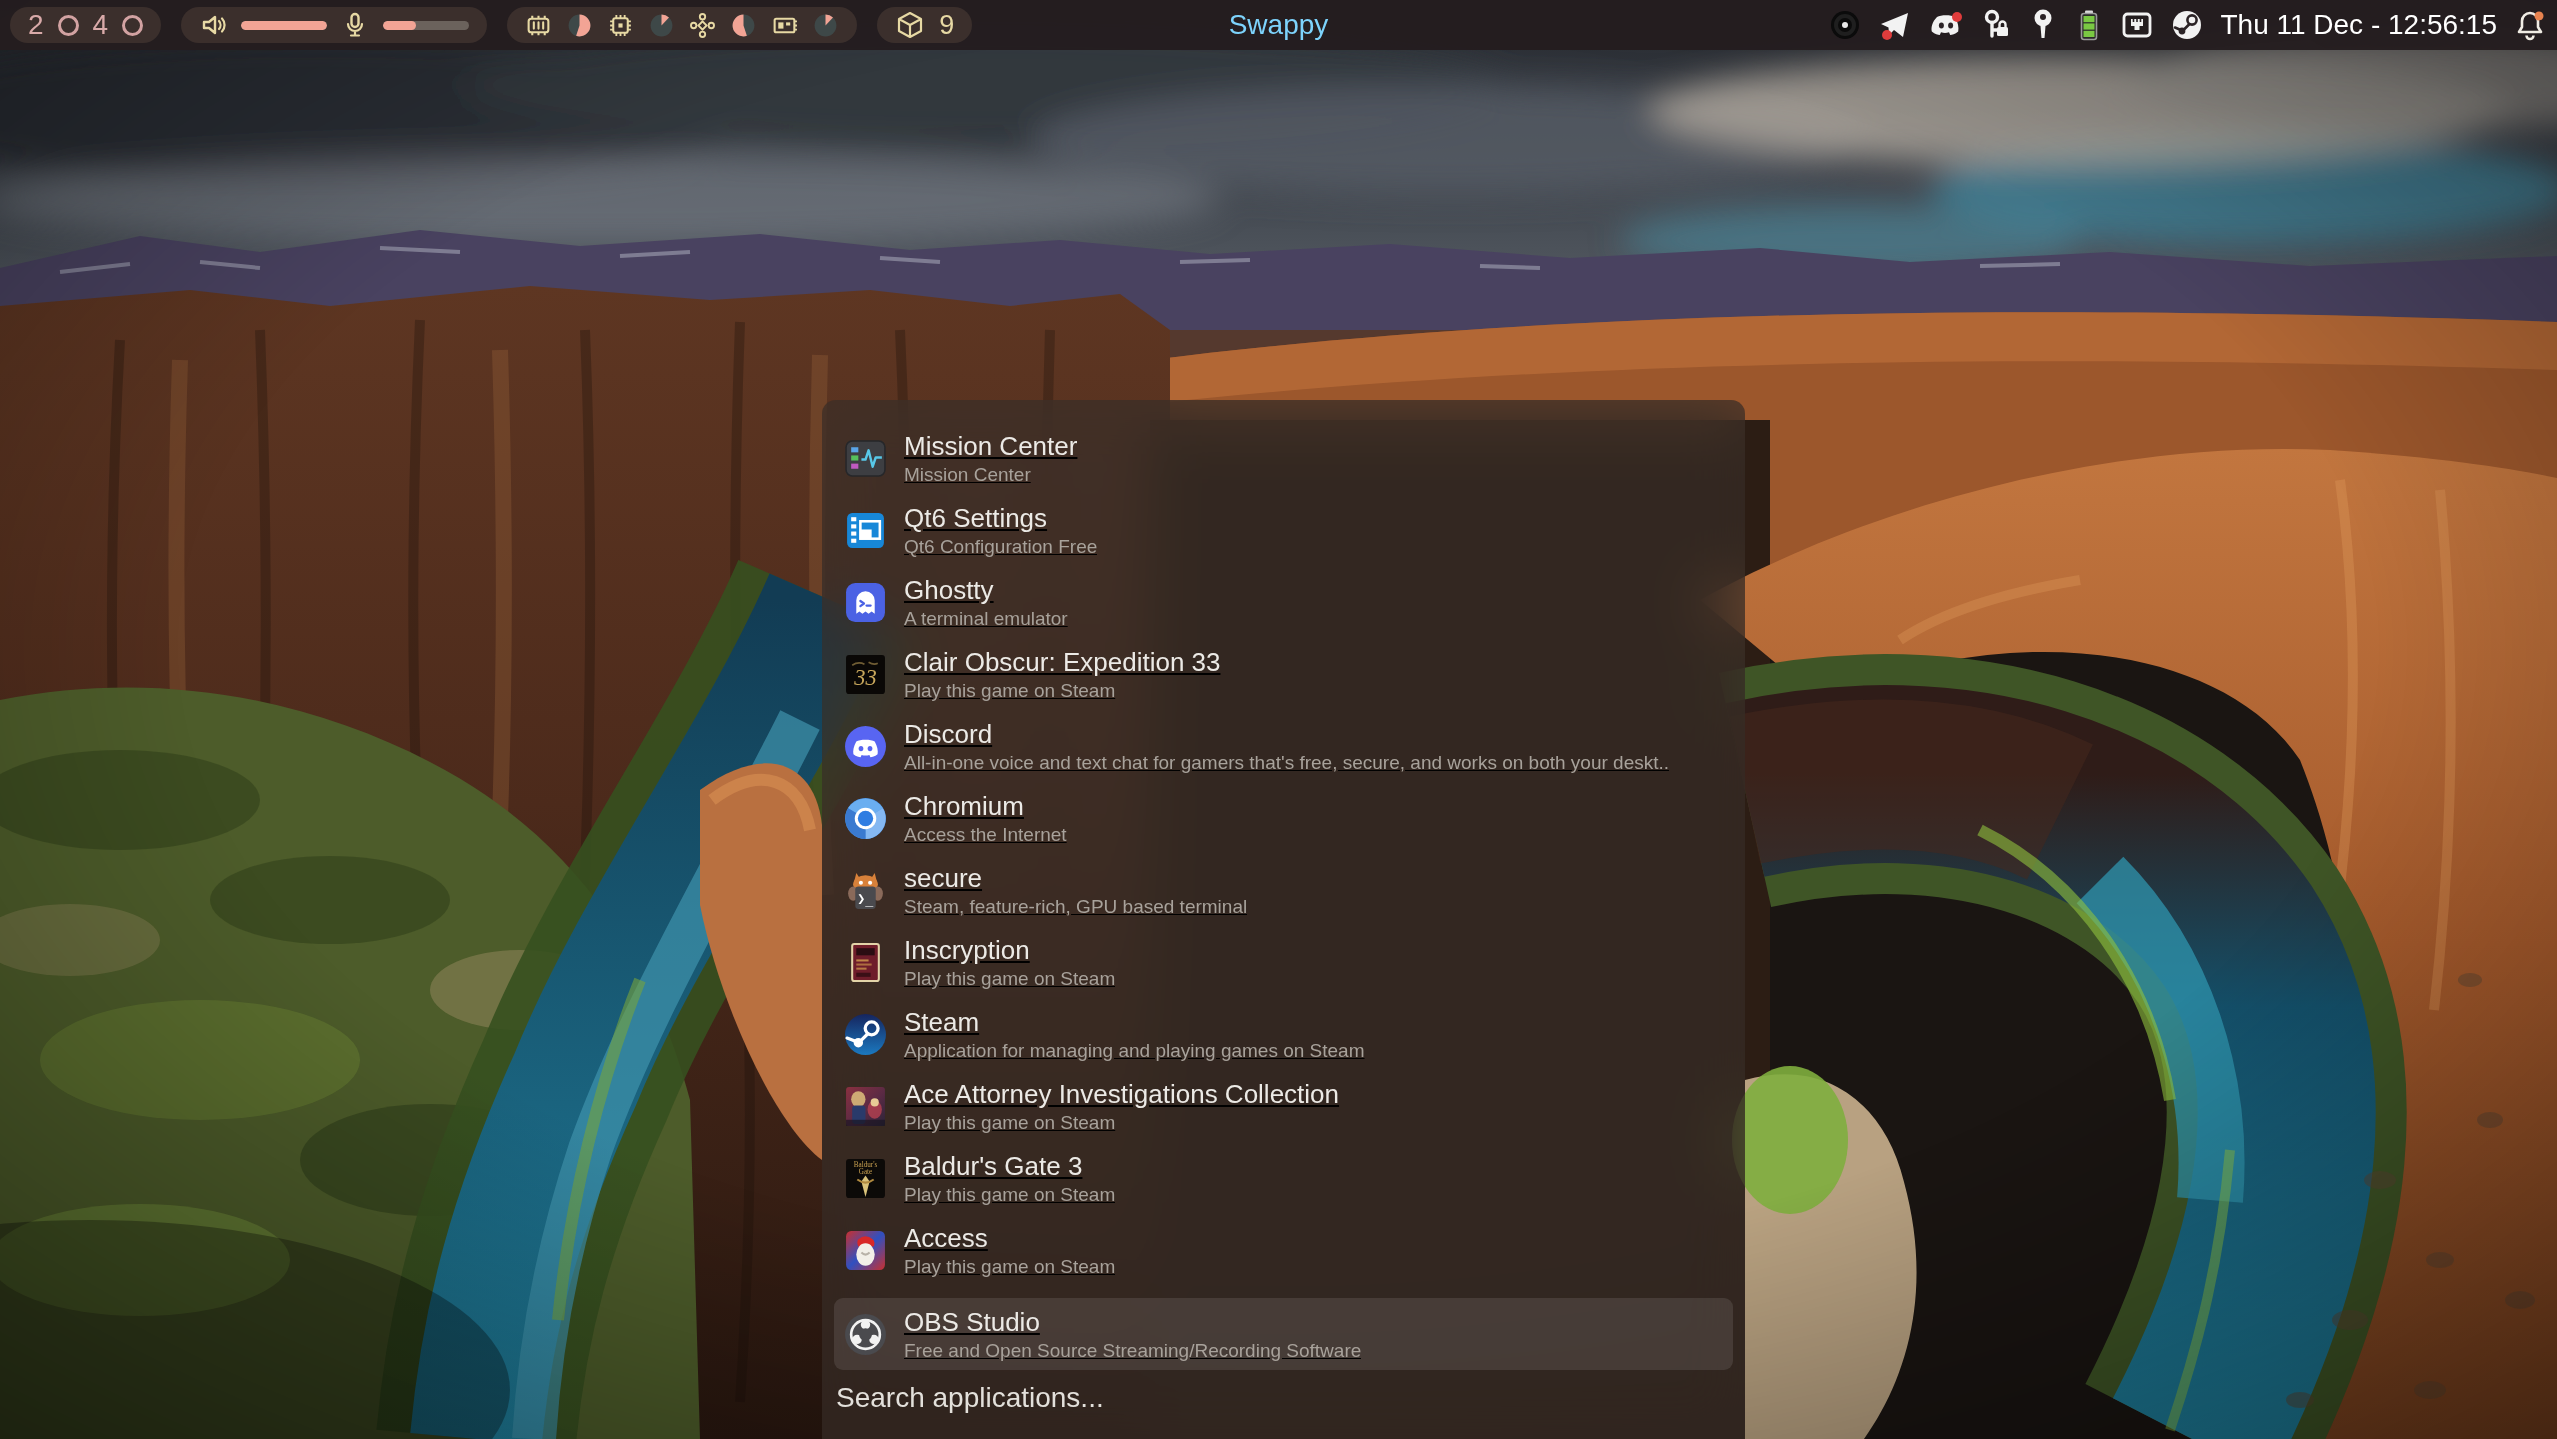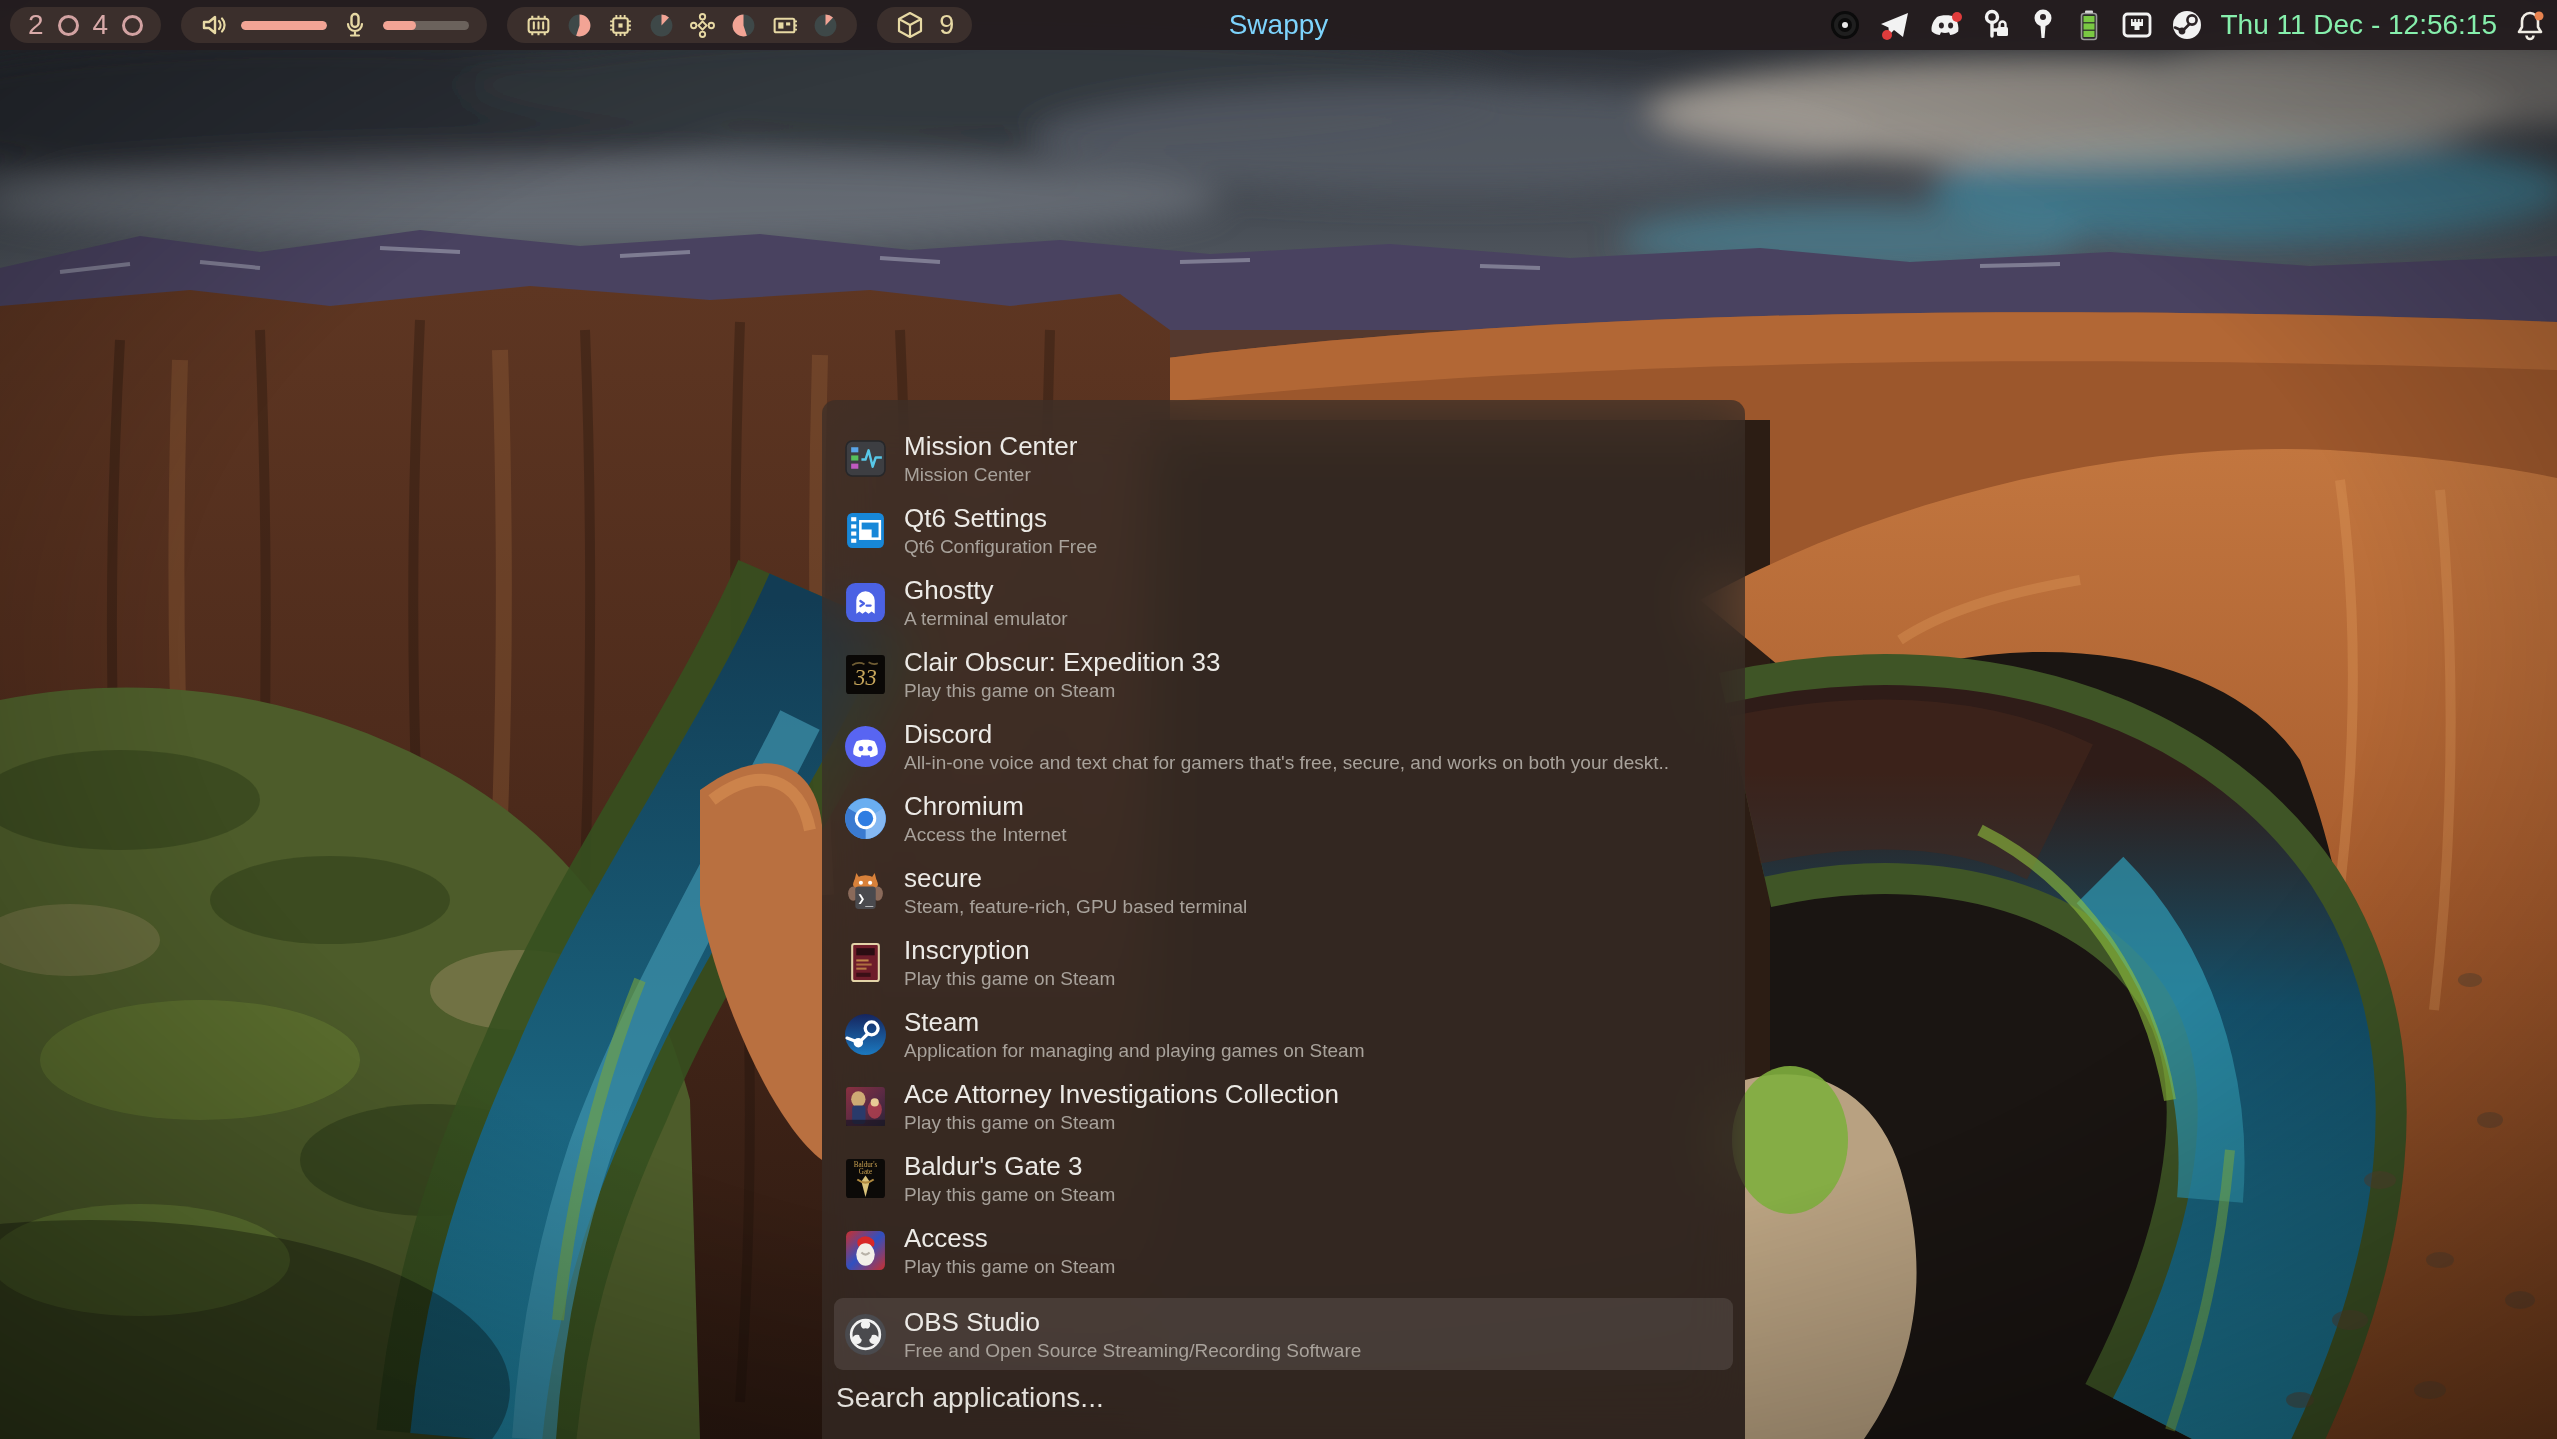--- a/index.html
+++ b/index.html
@@ -18,32 +18,32 @@
     display:flex; align-items:center; gap:14px; padding:0 18px; }
   .ws-num { color:#d9aaa9; font-size:28px; line-height:36px; }
   .ws-dot { width:21px; height:21px; border:3px solid #d2a2a2; border-radius:50%; display:inline-block; }
   .slider { height:9px; border-radius:5px; background:#6b625c; position:relative; overflow:hidden; }
   .slider.vol { width:86px; } .slider.mic { width:86px; }
   .slider .fill { position:absolute; left:0; top:0; bottom:0; background:#f2a495; border-radius:5px; }
   .barsvg { display:block; }
   .bar-title { position:absolute; left:0; right:0; top:0; height:50px; text-align:center;
     line-height:50px; color:#7dd3fc; font-size:28px; }
   .bar-right { position:absolute; right:10px; top:0; height:50px; display:flex; align-items:center; gap:16px; }
-  .clock { color:#86efac; font-size:28px; white-space:nowrap; }
+  .clock { color:#ffffff; font-size:28px; white-space:nowrap; }
   .pkg-count { color:#e7d9a4; font-size:27px; }
 
   
   .launcher { position:absolute; left:822px; top:400px; width:923px; height:1039px;
     background:rgba(56,45,39,.66);
     -webkit-backdrop-filter:blur(28px) saturate(.85);
     backdrop-filter:blur(28px) saturate(.85);
     border-radius:14px 14px 0 0; z-index:4; }
   .applist { position:absolute; left:0; top:22px; width:100%; }
   .row { height:72px; margin:0 12px; padding:0 10px; display:flex; align-items:center; gap:17px;
-    border-radius:9px; cursor:default; }
+    border-radius:9px; cursor:default;text-decoration:underline; }
   .row.selected { background:rgba(255,255,255,.10);margin-top:12px; }
   .appicon { width:43px; height:43px; flex:0 0 43px; display:block; }
   .rowtext { min-width:0; }
   .title { color:#eceae6; font-size:26px; line-height:32px; white-space:nowrap; }
   .desc { color:#a8a29b; font-size:19px; line-height:25px; white-space:nowrap; overflow:hidden;
     text-overflow:clip; max-width:830px; }
   .search { position:absolute; left:14px; top:982px; color:#e3e0db; font-size:28px;text-align:center; }
 </style>
 </head>
 <body>

